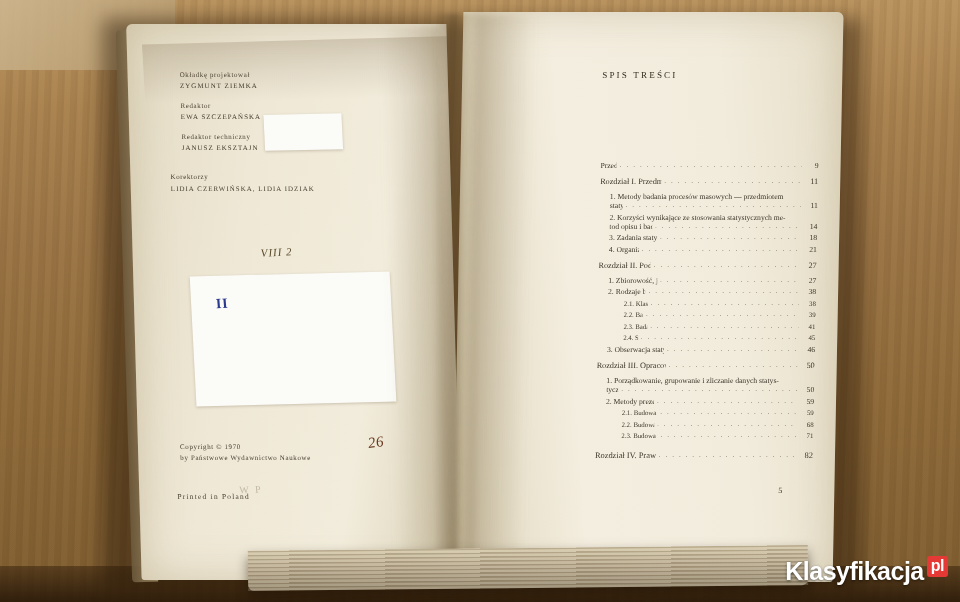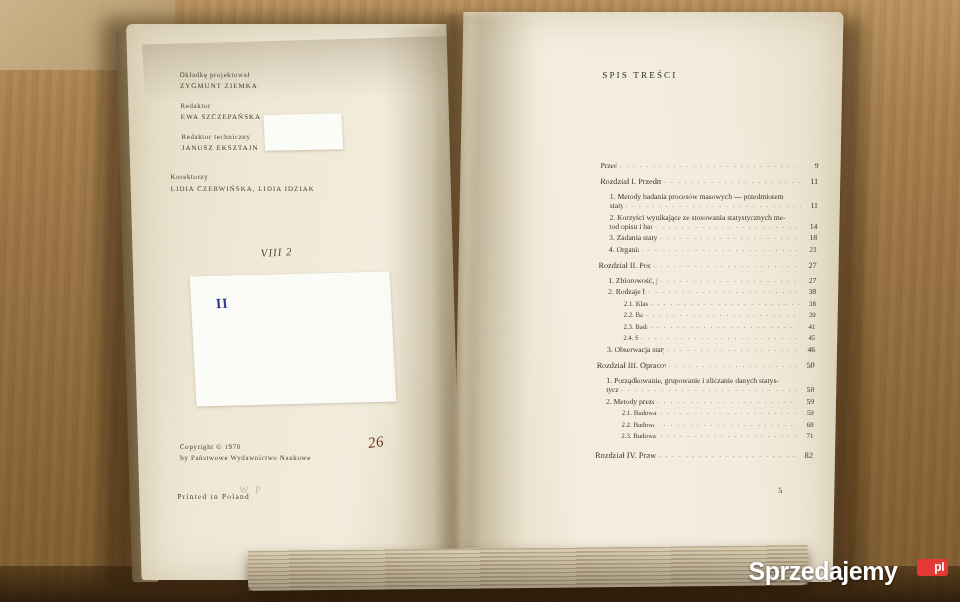--- a/index.html
+++ b/index.html
@@ -271,25 +271,25 @@
     font-size: 25px;
     font-weight: bold;
     color: #ffffff;
     letter-spacing: -0.5px;
     text-shadow: 0 1px 3px rgba(0,0,0,0.55);
   }
   .watermark .dot {
     display: inline-block;
     background: #e53935;
     color: #fff;
-    font-size: 12px;
+    font-size: 16px;
     font-weight: bold;
-    padding: 1px 4px 2px 17px;
+    padding: 1px 4px 2px 4px;
     border-radius: 3px;
-    margin-left: 20px;
+    margin-left: 3px;
     vertical-align: 9px;
     text-shadow: none;
   }
 </style>
 </head>
 <body>
 
 <div id="scene">
   <div class="wood-grain"></div>
   <div class="wall"></div>
@@ -472,15 +472,15 @@
     <div class="gutter"></div>
     <div class="curve-hl hl-right"></div>
     <div class="curve-hl hl-left"></div>
 
     <div class="block-edge">
       <div class="lines"></div>
     </div>
   </div>
 
   <div class="watermark">
-    <span>Sprzedajemy</span><span class="dot">pl</span>
+    <span>Klasyfikacja</span><span class="dot">pl</span>
   </div>
 </div>
 
 </body></html>

